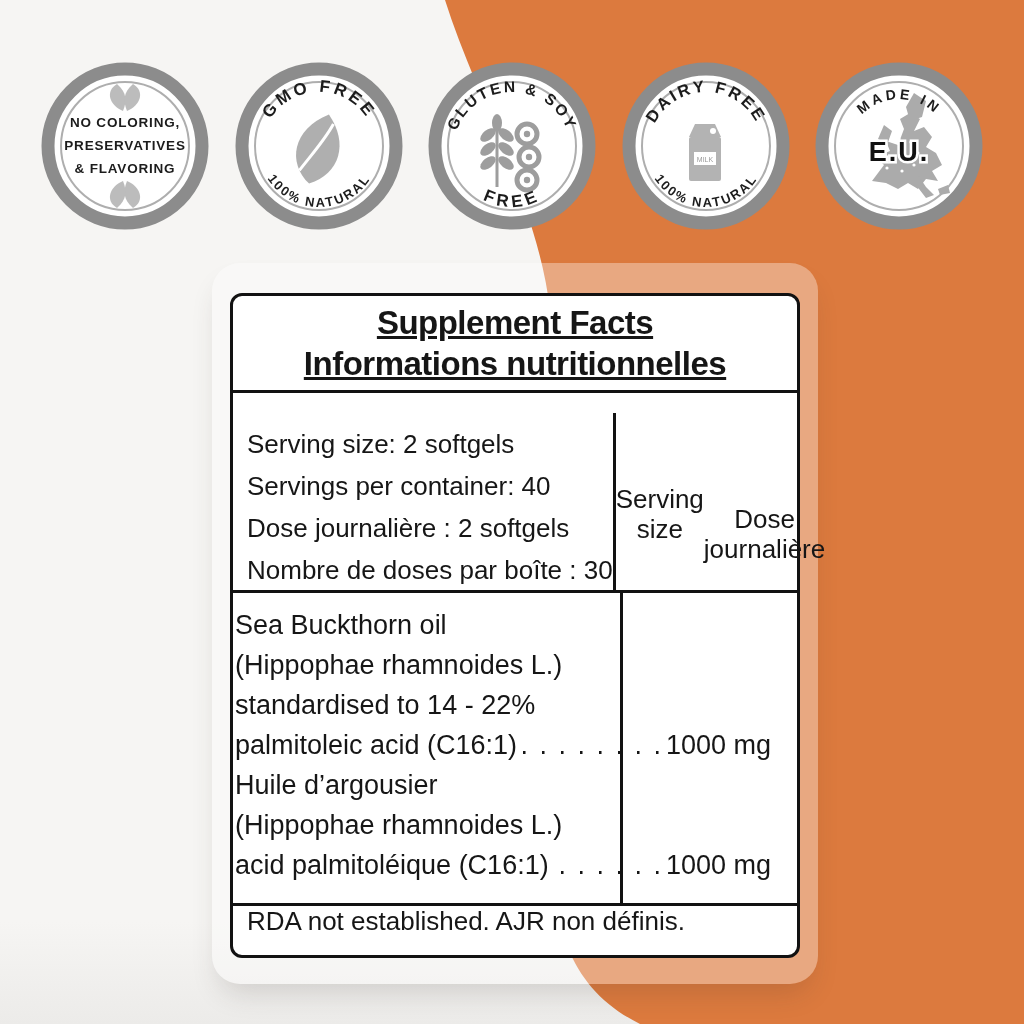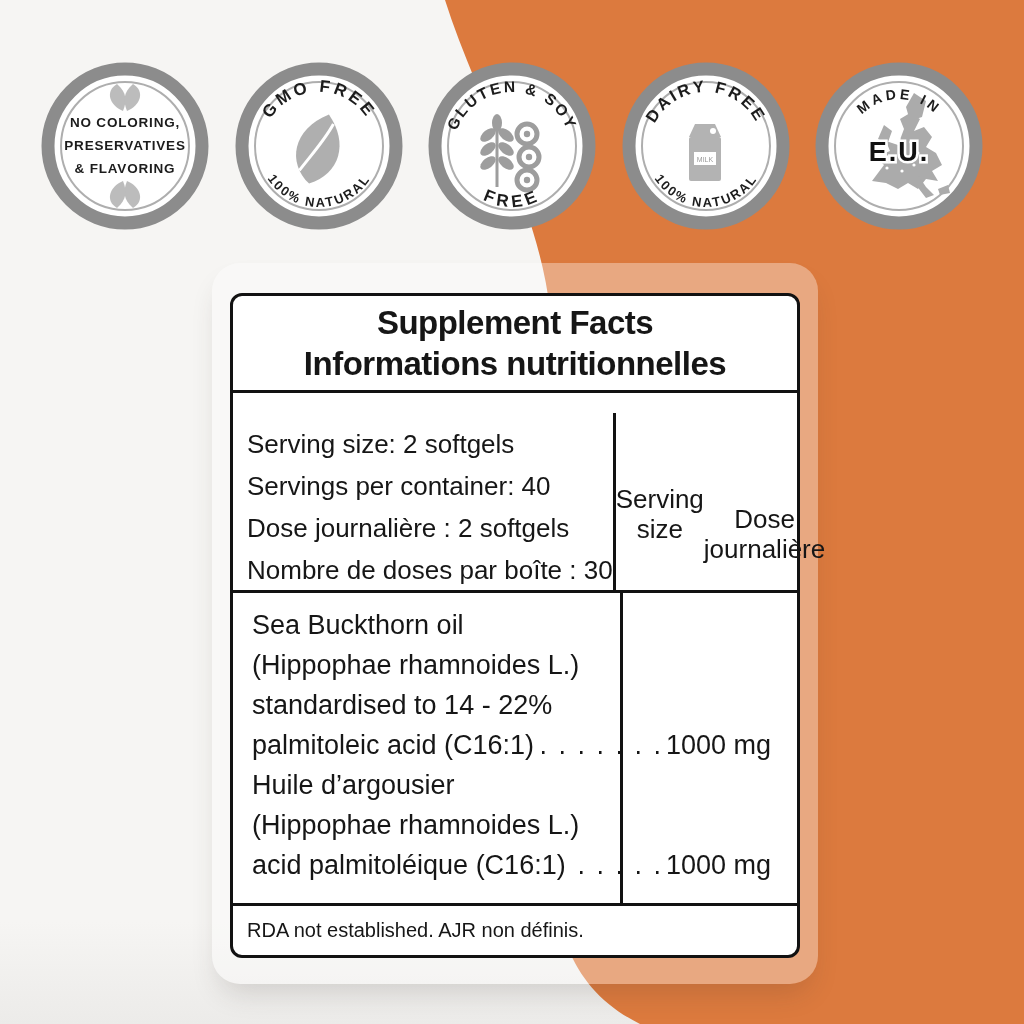--- a/index.html
+++ b/index.html
@@ -24,50 +24,50 @@
   }
   .facts{
     position:absolute;left:18px;top:30px;width:570px;height:665px;box-sizing:border-box;
     background:#ffffff;border:3px solid #121212;border-radius:12px;
     display:flex;flex-direction:column;color:#161616;
   }
   .sec{box-sizing:border-box;}
   .head{
     height:97px;border-bottom:3px solid #121212;
     display:flex;flex-direction:column;justify-content:center;align-items:center;
-    font-weight:bold;font-size:33px;line-height:41px;letter-spacing:-0.5px;text-align:center;
+    font-weight:bold;font-size:33px;line-height:41px;letter-spacing:-0.5px;text-align:center;text-decoration:underline;
   }
   .serving{height:180px;border-bottom:3px solid #121212;display:flex;margin-top:20px;}
   .s-left{
     width:387px;box-sizing:border-box;padding:10px 0 0 14px;
     font-size:26px;line-height:42px;white-space:nowrap;
   }
   .s-right{
     flex:1;border-left:3px solid #121212;box-sizing:border-box;
     display:flex;flex-direction:row;align-items:center;padding-top:24px;
     font-size:26px;line-height:30px;text-align:center;
   }
   .s-right .dose{margin-top:40px;max-width:150px;}
   .ingredients{
-    flex:1;position:relative;padding:12px 26px 6px 19px;
+    flex:1;position:relative;padding:12px 26px 6px 2px;
     font-size:27px;line-height:40px;
   }
   .vdiv{position:absolute;left:387px;top:0;bottom:0;width:3px;background:#121212;}
   .iline{position:relative;white-space:nowrap;}
   .latin{}
   .flexline{display:flex;align-items:baseline;text-align:right;}
   .itxt{flex:0 0 auto;}
   .leader{
     flex:1 1 auto;overflow:hidden;white-space:nowrap;direction:rtl;
     margin:0 3px;letter-spacing:2px;
   }
   .ival{flex:0 0 auto;}
   .foot{
-    height:52px;border-top:3px solid #121212;display:flex;align-items:center;
-    padding:0 14px;font-size:20px;
+    height:52px;border-top:3px solid #121212;display:flex;
+    padding:0 14px;font-size:26px;
   }
 </style>
 </head>
 <body>
 
 <div class="stage">
 
   <svg class="swoosh" viewBox="0 0 1024 1024" aria-hidden="true">
     <path d="M445,0 C475,95 538,205 550,310 L550,840 C552,930 572,990 640,1024 L1024,1024 L1024,0 Z" fill="#DC7A3E"></path>
   </svg>

